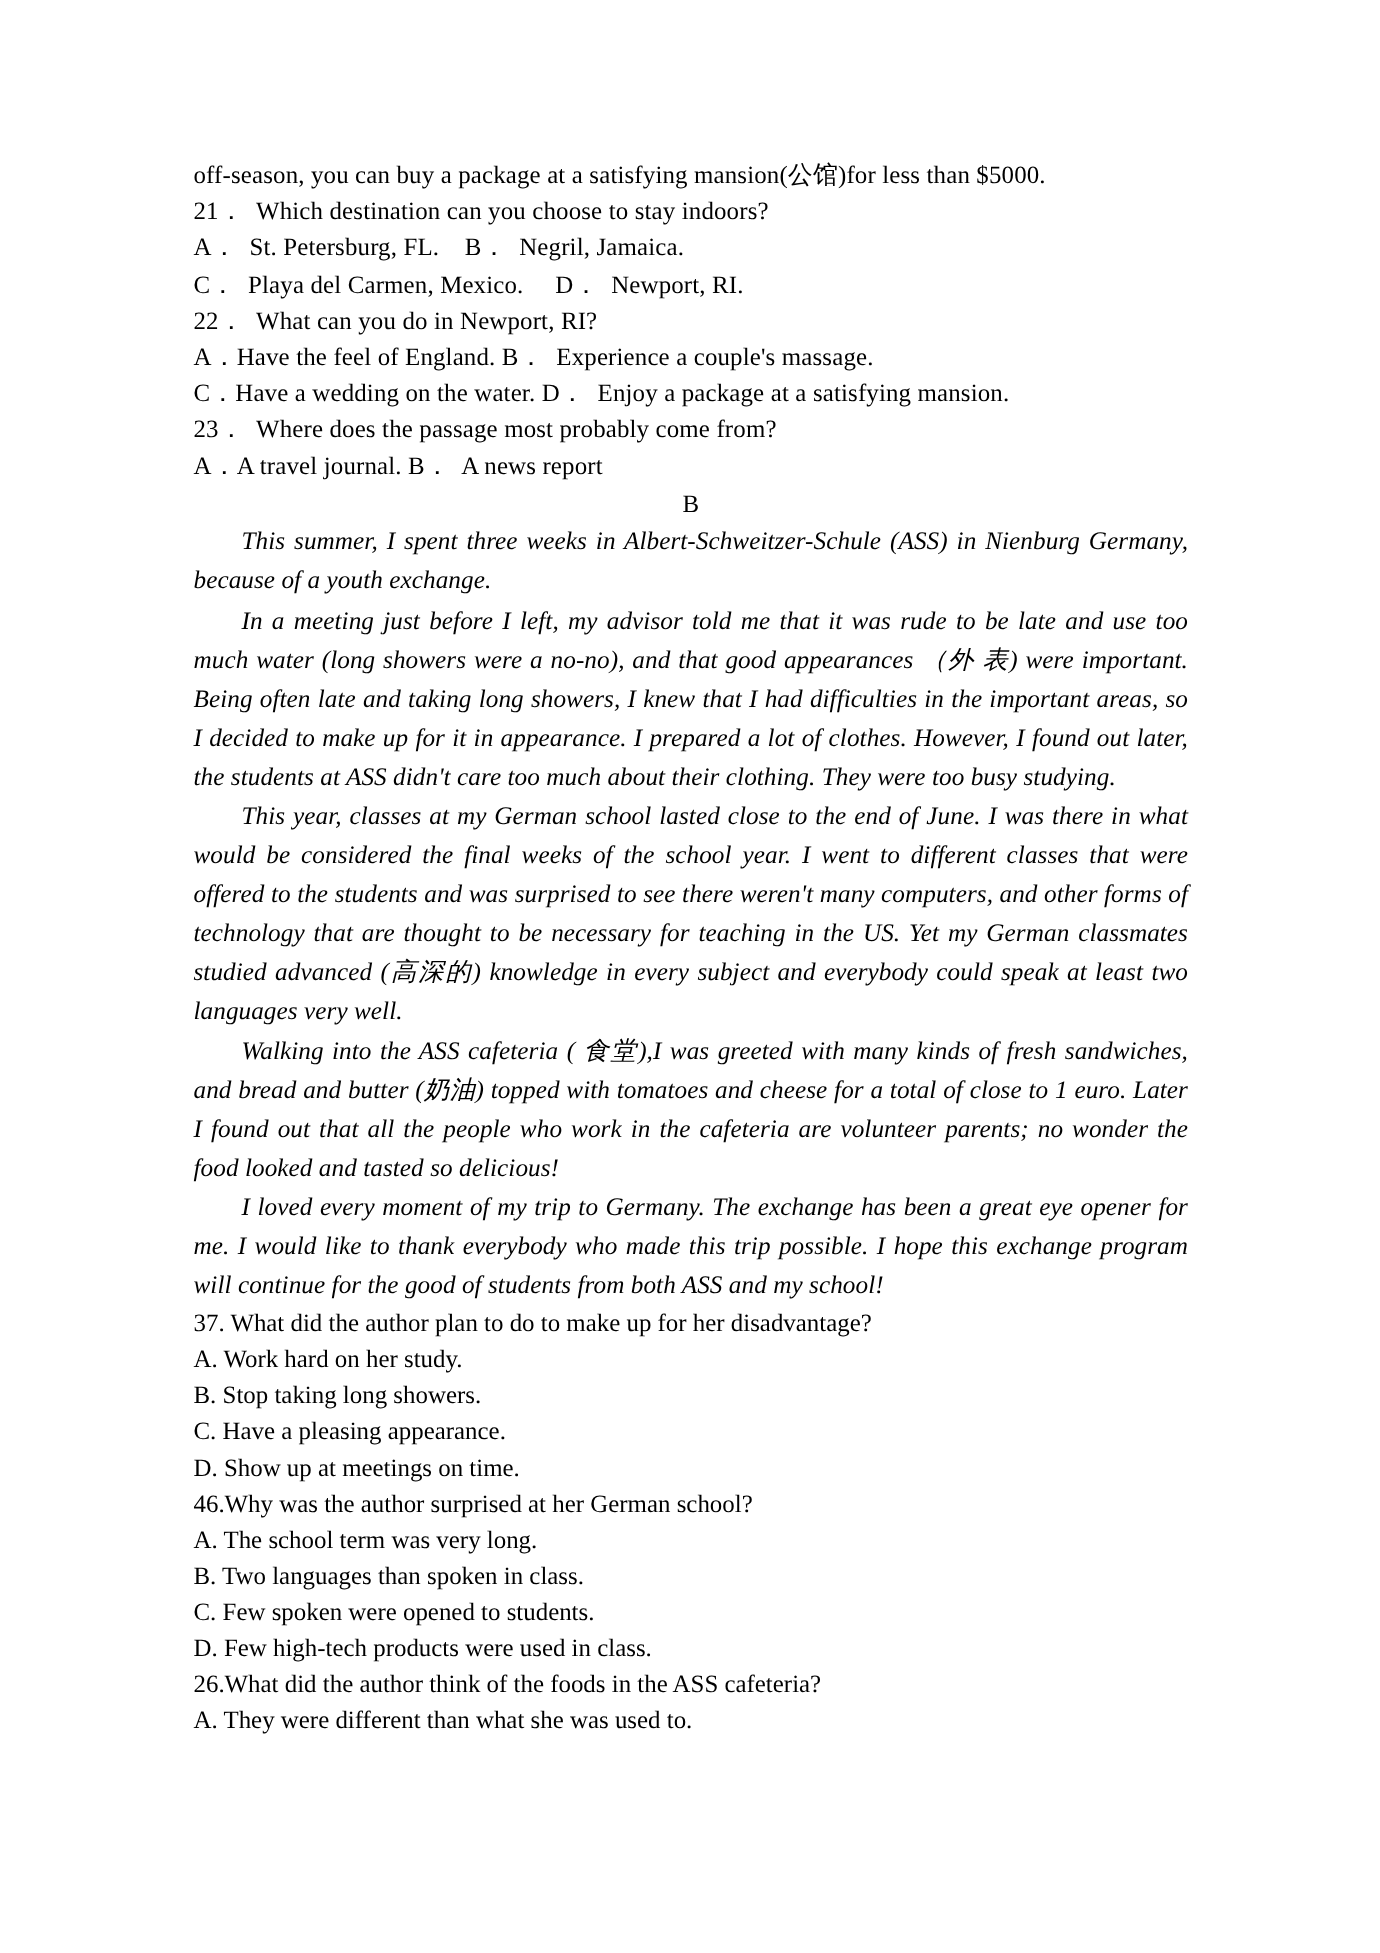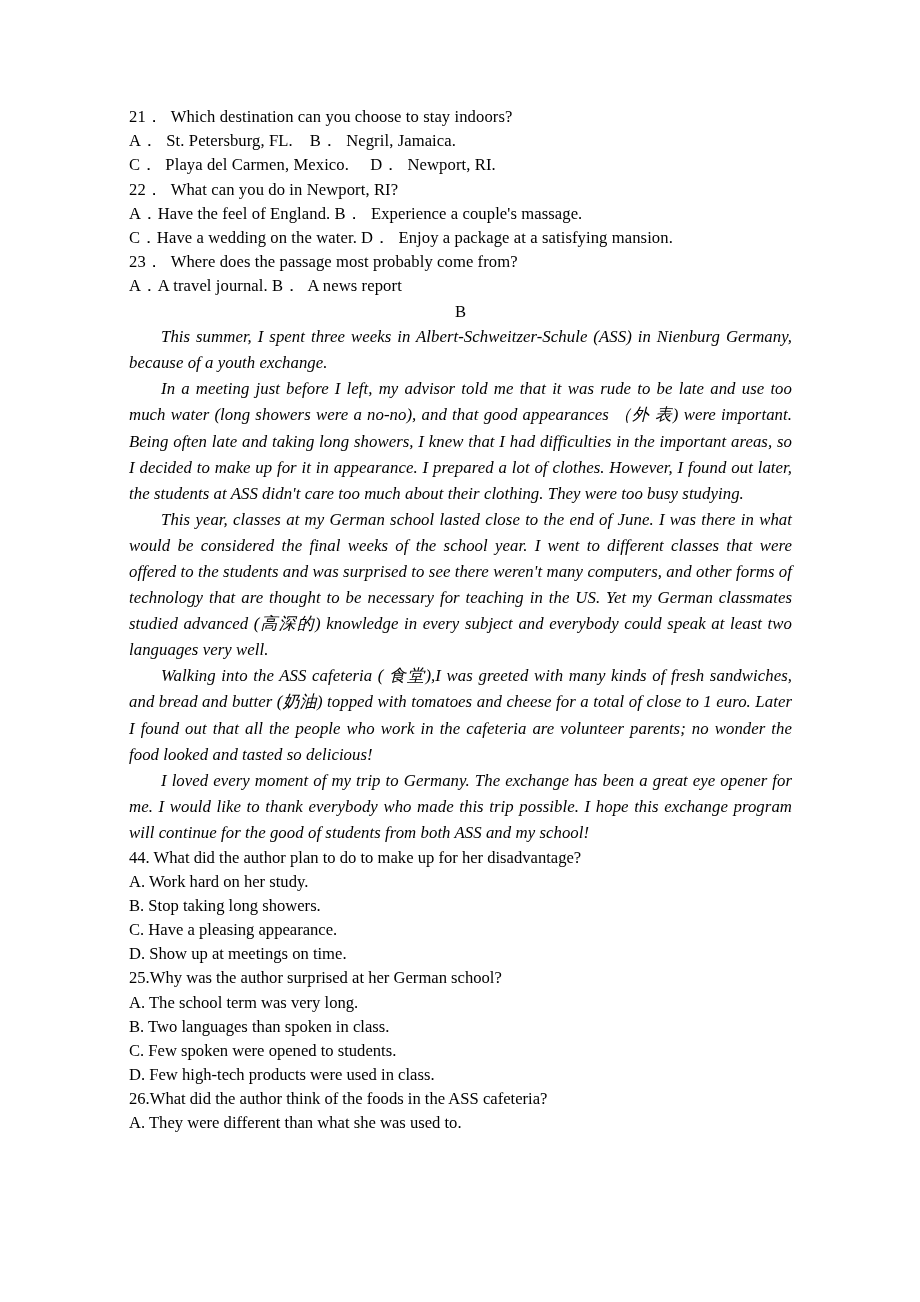--- a/index.html
+++ b/index.html
@@ -63,47 +63,48 @@
     text-align: left;
     white-space: pre;
   }
 </style>
 </head>
 <body>
 
 <div class="page">
   <div class="content">
 
+    <div class="qline">off-season, you can buy a package at a satisfying mansion(公馆)for less than $5000.</div>
 
     <div class="qline">21．  Which destination can you choose to stay indoors?</div>
     <div class="qline">A．  St. Petersburg, FL.    B．  Negril, Jamaica.</div>
     <div class="qline">C．  Playa del Carmen, Mexico.     D．  Newport, RI.</div>
 
     <div class="qline">22．  What can you do in Newport, RI?</div>
     <div class="qline">A．Have the feel of England. B．  Experience a couple's massage.</div>
     <div class="qline">C．Have a wedding on the water. D．  Enjoy a package at a satisfying mansion.</div>
 
     <div class="qline">23．  Where does the passage most probably come from?</div>
     <div class="qline">A．A travel journal. B．  A news report</div>
 
     <div class="section-letter">B</div>
 
     <p class="para">This summer, I spent three weeks in Albert-Schweitzer-Schule (ASS) in Nienburg Germany, because of a youth exchange.</p>
     <p class="para">In a meeting just before I left, my advisor told me that it was rude to be late and use too much water (long showers were a no-no), and that good appearances （外 表) were important. Being often late and taking long showers, I knew that I had difficulties in the important areas, so I decided to make up for it in appearance. I prepared a lot of clothes. However, I found out later, the students at ASS didn't care too much about their clothing. They were too busy studying.</p>
     <p class="para">This year, classes at my German school lasted close to the end of June. I was there in what would be considered the final weeks of the school year. I went to different classes that were offered to the students and was surprised to see there weren't many computers, and other forms of technology that are thought to be necessary for teaching in the US. Yet my German classmates studied advanced (高深的) knowledge in every subject and everybody could speak at least two languages very well.</p>
     <p class="para">Walking into the ASS cafeteria ( 食堂),I was greeted with many kinds of fresh sandwiches, and bread and butter (奶油) topped with tomatoes and cheese for a total of close to 1 euro. Later I found out that all the people who work in the cafeteria are volunteer parents; no wonder the food looked and tasted so delicious!</p>
     <p class="para">I loved every moment of my trip to Germany. The exchange has been a great eye opener for me. I would like to thank everybody who made this trip possible. I hope this exchange program will continue for the good of students from both ASS and my school!</p>
 
-    <div class="qline2">44. What did the author plan to do to make up for her disadvantage?</div>
+    <div class="qline2">37. What did the author plan to do to make up for her disadvantage?</div>
     <div class="qline2">A. Work hard on her study.</div>
     <div class="qline2">B. Stop taking long showers.</div>
     <div class="qline2">C. Have a pleasing appearance.</div>
     <div class="qline2">D. Show up at meetings on time.</div>
 
-    <div class="qline2">25.Why was the author surprised at her German school?</div>
+    <div class="qline2">46.Why was the author surprised at her German school?</div>
     <div class="qline2">A. The school term was very long.</div>
     <div class="qline2">B. Two languages than spoken in class.</div>
     <div class="qline2">C. Few spoken were opened to students.</div>
     <div class="qline2">D. Few high-tech products were used in class.</div>
 
     <div class="qline2">26.What did the author think of the foods in the ASS cafeteria?</div>
     <div class="qline2">A. They were different than what she was used to.</div>
 
   </div>
 </div>

